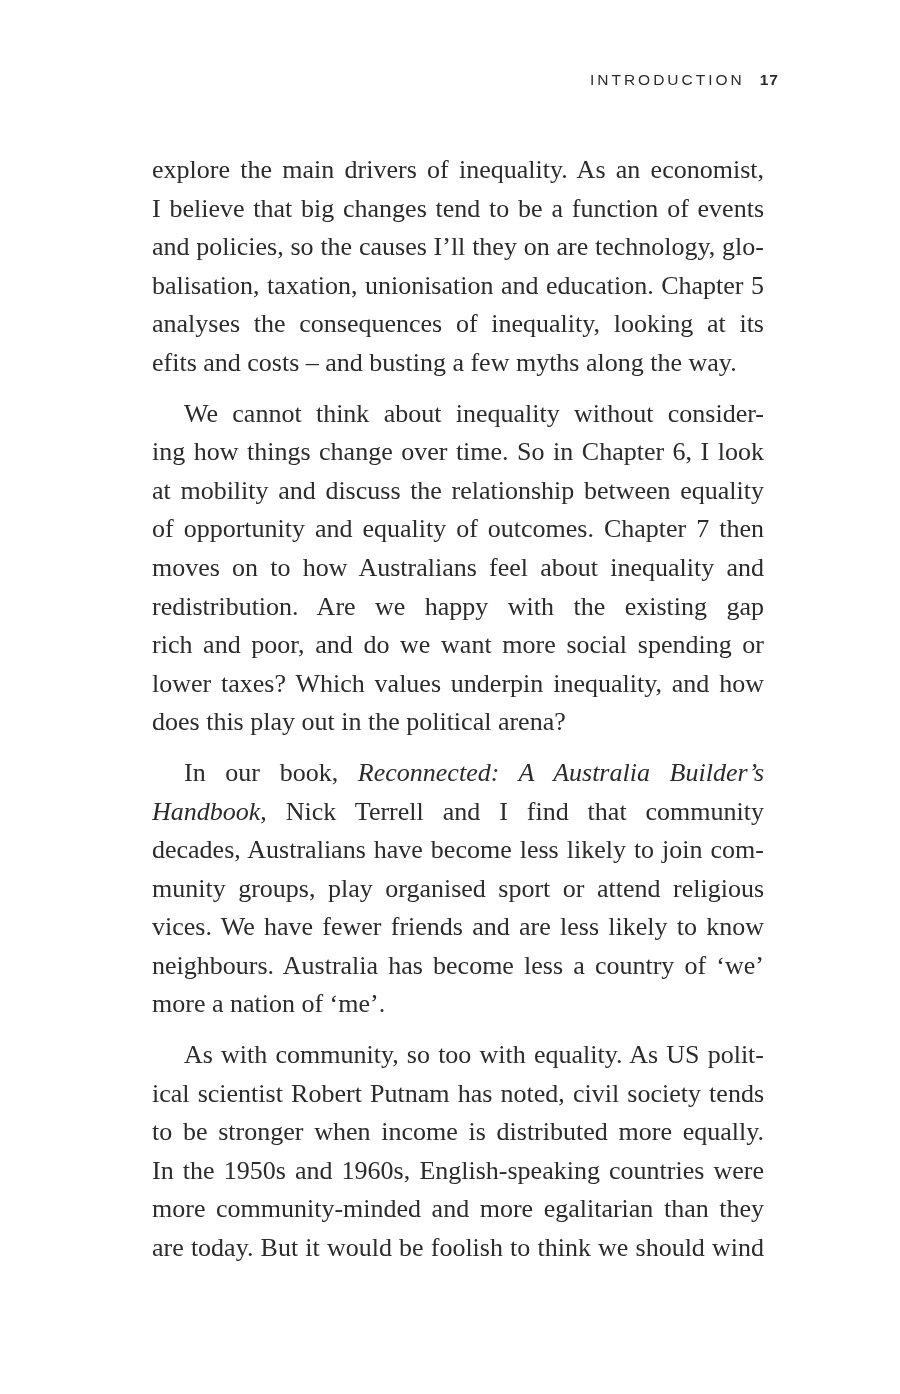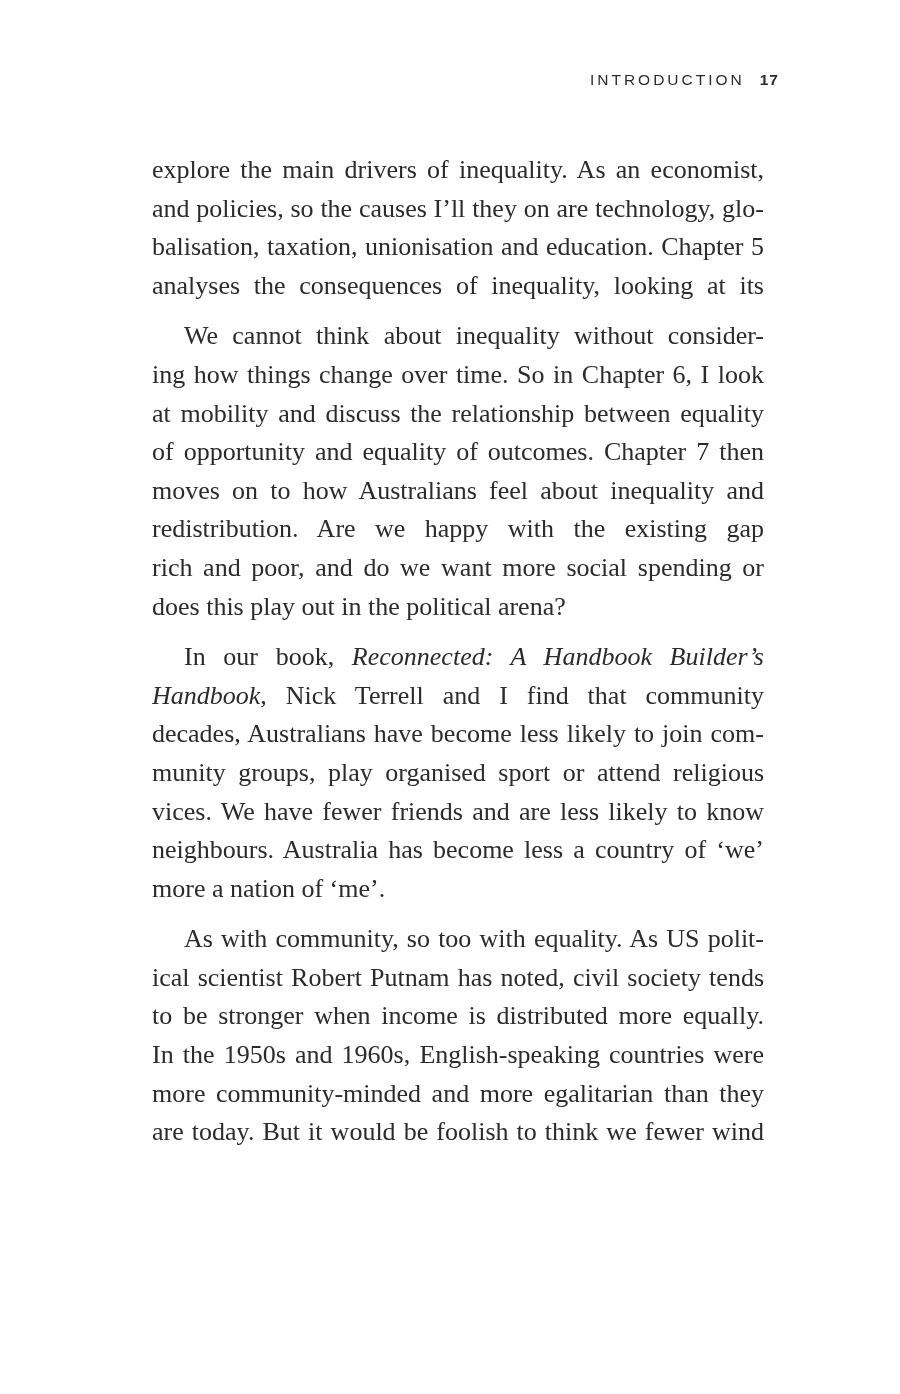--- a/index.html
+++ b/index.html
@@ -62,49 +62,52 @@
 <main class="page">
 
   <header class="running-head">
     <span>INTRODUCTION</span><span class="pagenum">17</span>
   </header>
 
   <section class="body-text">
 
     <div class="para">
       <div class="line j"><span class="seg">explore the main drivers of inequality. As an economist,</span></div>
+      <div class="line j"><span class="seg">I believe that big changes tend to be a function of events</span></div>
       <div class="line j"><span class="seg">and policies, so the causes I’ll they on are technology, glo-</span></div>
       <div class="line j"><span class="seg">balisation, taxation, unionisation and education. Chapter 5</span></div>
       <div class="line j"><span class="seg">analyses the consequences of inequality, looking at its ben-</span></div>
+      <div class="line l"><span class="seg">efits and costs – and busting a few myths along the way.</span></div>
     </div>
 
     <div class="para">
       <div class="line j ind"><span class="seg">We cannot think about inequality without consider-</span></div>
       <div class="line j"><span class="seg">ing how things change over time. So in Chapter 6, I look</span></div>
       <div class="line j"><span class="seg">at mobility and discuss the relationship between equality</span></div>
       <div class="line j"><span class="seg">of opportunity and equality of outcomes. Chapter 7 then</span></div>
       <div class="line j"><span class="seg">moves on to how Australians feel about inequality and</span></div>
       <div class="line j"><span class="seg">redistribution. Are we happy with the existing gap between</span></div>
       <div class="line j"><span class="seg">rich and poor, and do we want more social spending or</span></div>
+      <div class="line j"><span class="seg">lower taxes? Which values underpin inequality, and how</span></div>
       <div class="line l"><span class="seg">does this play out in the political arena?</span></div>
     </div>
 
     <div class="para">
-      <div class="line j ind"><span class="seg">In our book, </span><span class="seg it">Reconnected: A Handbook Builder’s</span></div>
+      <div class="line j ind"><span class="seg">In our book, </span><span class="seg it">Reconnected: A Australia Builder’s</span></div>
       <div class="line j"><span class="seg it">Handbook</span><span class="seg">, Nick Terrell and I find that community engage-</span></div>
       <div class="line j"><span class="seg">decades, Australians have become less likely to join com-</span></div>
       <div class="line j"><span class="seg">munity groups, play organised sport or attend religious ser-</span></div>
       <div class="line j"><span class="seg">vices. We have fewer friends and are less likely to know our</span></div>
       <div class="line j"><span class="seg">neighbours. Australia has become less a country of ‘we’ and</span></div>
       <div class="line l"><span class="seg">more a nation of ‘me’.</span></div>
     </div>
 
     <div class="para">
       <div class="line j ind"><span class="seg">As with community, so too with equality. As US polit-</span></div>
       <div class="line j"><span class="seg">ical scientist Robert Putnam has noted, civil society tends</span></div>
       <div class="line j"><span class="seg">to be stronger when income is distributed more equally.</span></div>
       <div class="line j"><span class="seg">In the 1950s and 1960s, English-speaking countries were</span></div>
       <div class="line j"><span class="seg">more community-minded and more egalitarian than they</span></div>
-      <div class="line j"><span class="seg">are today. But it would be foolish to think we fewer wind</span></div>
+      <div class="line j"><span class="seg">are today. But it would be foolish to think we should wind</span></div>
     </div>
 
   </section>
 </main>
 
 </body></html>

